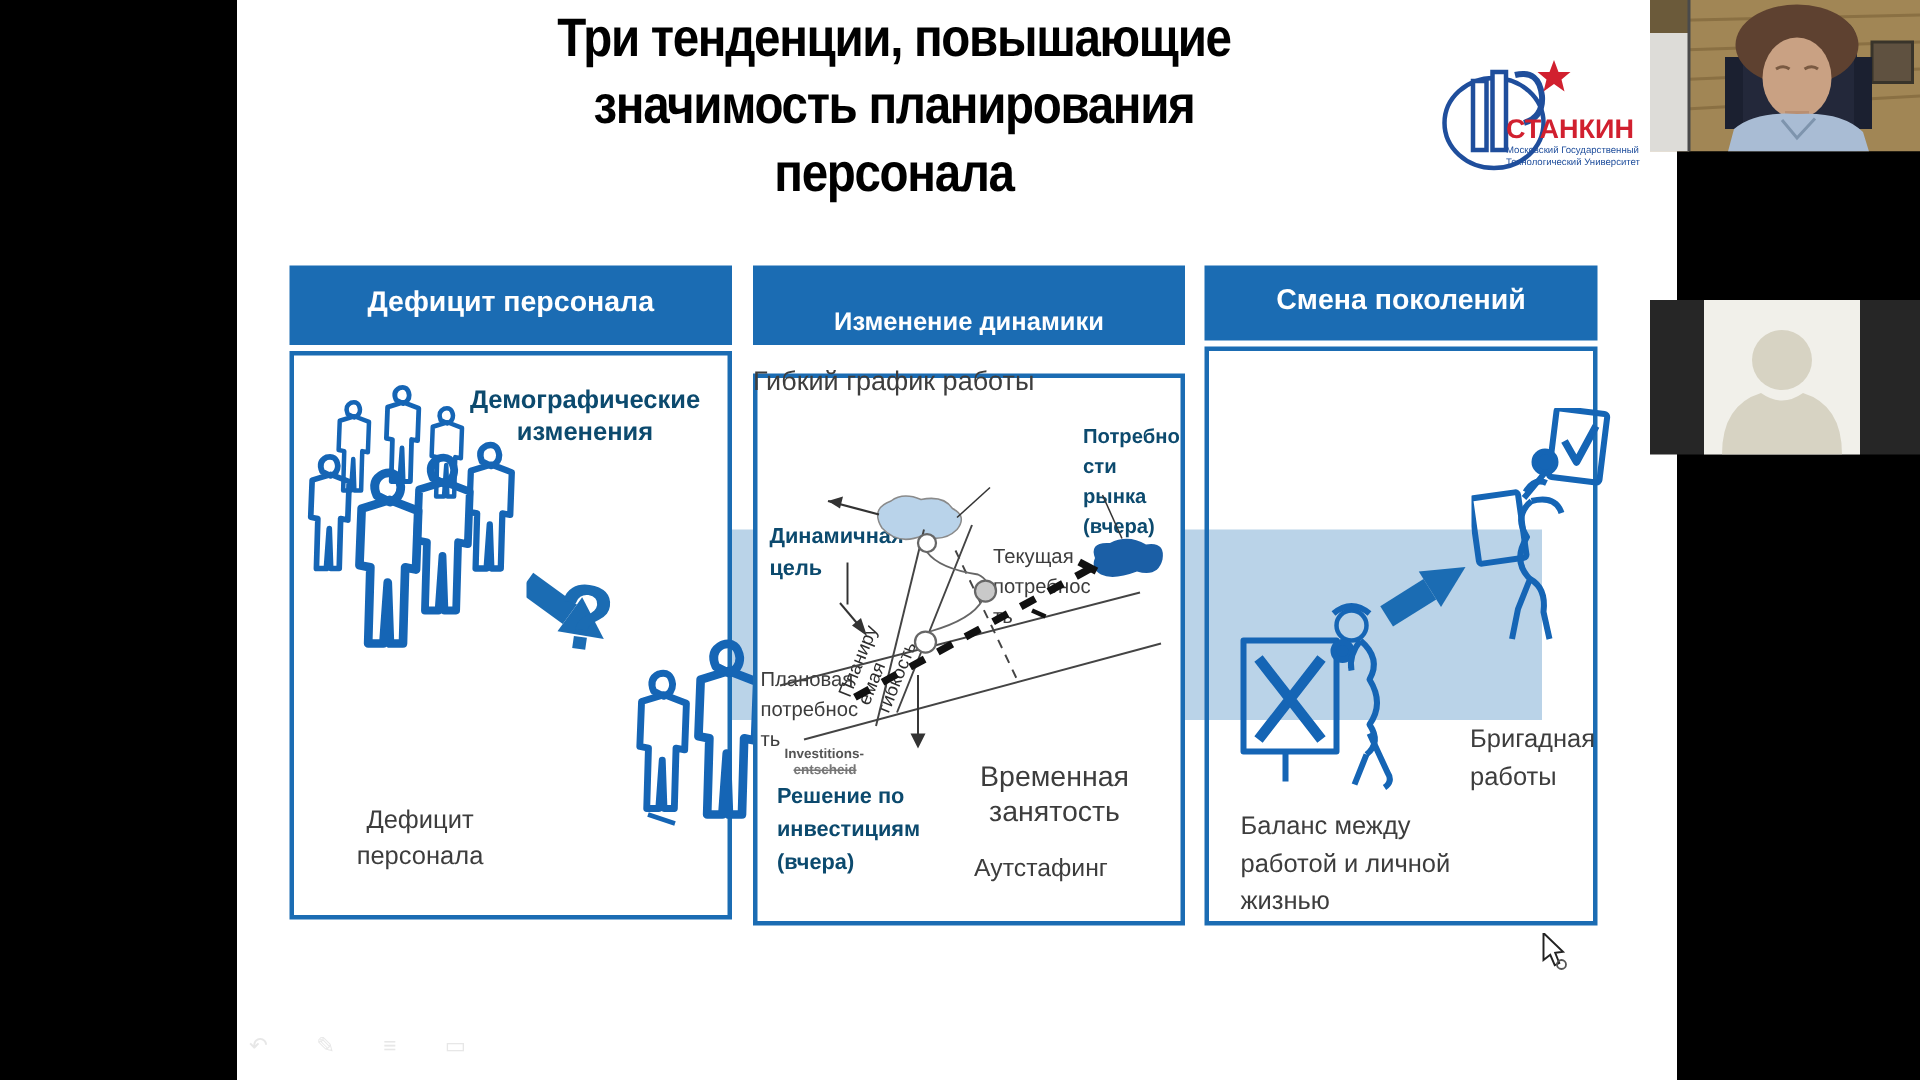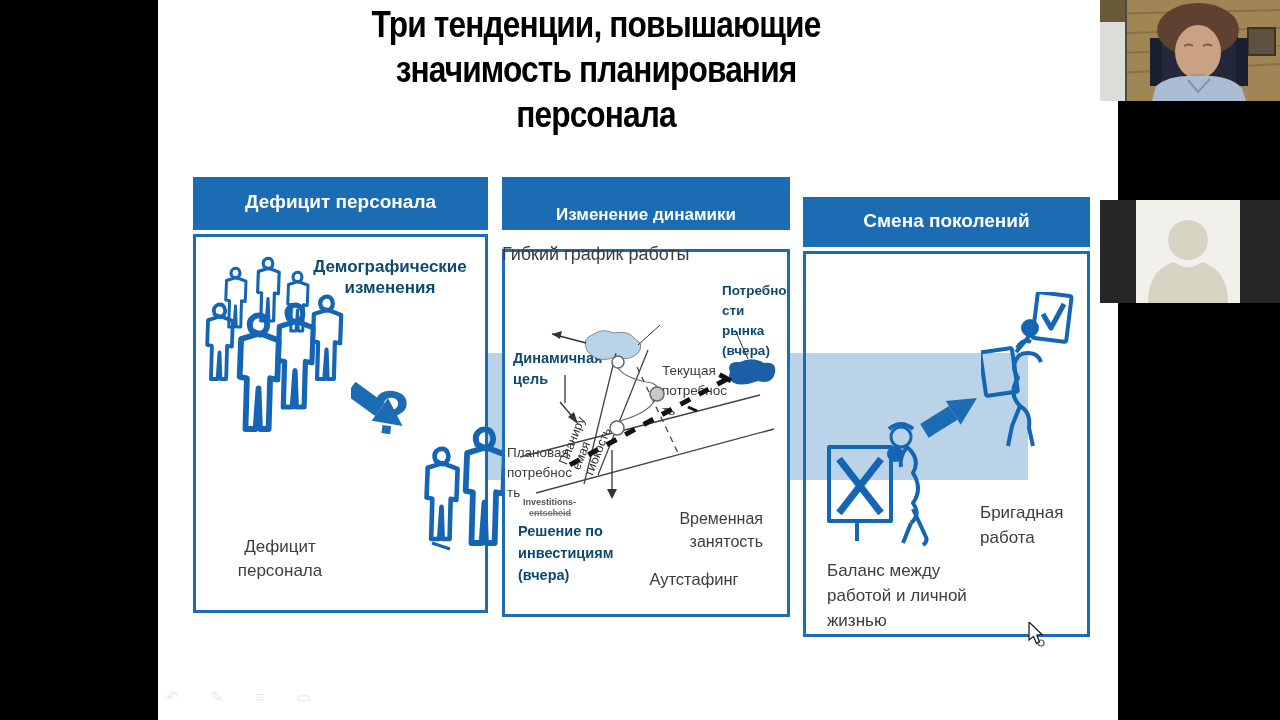--- a/index.html
+++ b/index.html
@@ -32,20 +32,32 @@
 <body>
 
 <div class="abs sidebar"></div>
 
 <div class="abs slide">
 
   <div class="abs slide-title pre">Три тенденции, повышающие
 значимость планирования
 персонала</div>
 
+  <div class="abs" style="left:800px;top:36px;width:142px;height:82px;">
+    <svg width="142" height="82" viewBox="0 0 142 82">
+      <ellipse cx="38" cy="46" rx="33" ry="30" fill="none" stroke="#1f4e9c" stroke-width="3"></ellipse>
+      <rect x="24" y="18" width="9" height="46" fill="#fff" stroke="#1f4e9c" stroke-width="3"></rect>
+      <rect x="37" y="12" width="9" height="52" fill="#fff" stroke="#1f4e9c" stroke-width="3"></rect>
+      <path d="M52,14 q16,-4 18,14 q1,14 -12,18" fill="none" stroke="#1f4e9c" stroke-width="4"></path>
+      <polygon points="78,4 81,12 89,12 83,17 85,25 78,20 71,25 73,17 67,12 75,12" fill="#d1202f"></polygon>
+      <text x="46" y="56" font-size="18" font-weight="bold" fill="#d1202f">СТАНКИН</text>
+      <text x="46" y="66" font-size="6.4" fill="#1f4e9c">Московский Государственный</text>
+      <text x="46" y="74" font-size="6.4" fill="#1f4e9c">Технологический Университет</text>
+    </svg>
+  </div>
 
   <div class="abs band"></div>
 
   <div class="abs panel" style="left:35px;top:177px;width:295px;height:436px;">
     <div class="abs panel-header pre" style="height:53px;line-height:50px;font-size:19px;">Дефицит персонала</div>
     <div class="abs panel-body" style="top:57px;"></div>
 
     <div class="abs pre bold-label" style="left:113px;top:79px;width:168px;text-align:center;font-size:17px;line-height:21px;">Демографические
 изменения</div>
 
@@ -106,21 +118,21 @@
     <div class="abs pre" style="left:58px;top:248px;font-size:12.5px;line-height:14px;color:#2e2e2e;transform:rotate(-68deg);">Планиру
 емая
 гибкость</div>
 
     <div class="abs" style="left:21px;top:320px;font-size:9px;font-weight:bold;color:#555;">Investitions-</div>
     <div class="abs" style="left:27px;top:331px;font-size:9px;font-weight:bold;color:#777;text-decoration:line-through;">entscheid</div>
 
     <div class="abs pre bold-label" style="left:16px;top:343px;font-size:14.5px;line-height:22px;">Решение по
 инвестициям
 (вчера)</div>
-    <div class="abs pre gray-text" style="left:141px;top:330px;width:120px;text-align:right;font-size:16px;line-height:23px;">Временная
+    <div class="abs pre gray-text" style="left:141px;top:330px;width:120px;text-align:center;font-size:19px;line-height:23px;">Временная
 занятость</div>
     <div class="abs gray-text" style="left:132px;top:393px;width:120px;text-align:center;font-size:16.5px;">Аутстафинг</div>
 
     <svg class="abs" style="left:0;top:140px;" width="288" height="195" viewBox="0 0 288 195">
 
       <path d="M86,35 Q78,22 92,17 Q100,11 112,16 Q127,13 133,22 Q143,27 136,36 Q127,45 113,40 Q97,47 86,35 Z" fill="#b9d3ea" stroke="#8a8a8a" stroke-width="1"></path>
       <line x1="84" y1="26" x2="50" y2="17" stroke="#333" stroke-width="1.5"></line>
       <polygon points="50,17 60,14 58,22" fill="#333"></polygon>
       <line x1="158" y1="8" x2="136" y2="28" stroke="#333" stroke-width="1"></line>
       <line x1="233" y1="13" x2="246" y2="42" stroke="#333" stroke-width="1"></line>
@@ -144,21 +156,21 @@
 
       <line x1="63" y1="58" x2="63" y2="86" stroke="#333" stroke-width="1.3"></line>
       <line x1="58" y1="85" x2="74" y2="104" stroke="#333" stroke-width="1.3"></line>
       <polygon points="76,107 66,100 72,95" fill="#333"></polygon>
       <line x1="110" y1="133" x2="110" y2="176" stroke="#333" stroke-width="1.3"></line>
       <polygon points="110,182 105,172 115,172" fill="#333"></polygon>
       <line x1="186" y1="90" x2="195" y2="94" stroke="#111" stroke-width="3"></line>
     </svg>
   </div>
 
-  <div class="abs panel" style="left:645px;top:177px;width:287px;height:440px;margin-top:20px;">
+  <div class="abs panel" style="left:645px;top:177px;width:262px;height:440px;">
     <div class="abs panel-header" style="height:50px;line-height:48px;font-size:19px;">Смена поколений</div>
     <div class="abs panel-body body-clear" style="top:54px;"></div>
 
 
     <svg class="abs" style="left:178px;top:95px;" width="102" height="158" viewBox="0 0 102 158">
       <g fill="none" stroke="#1565b5" stroke-width="4" stroke-linejoin="round">
         <rect x="54" y="2" width="34" height="46" rx="2" transform="rotate(7 71 25)"></rect>
         <path d="M62,22 L70,36 L83,12" stroke-width="5"></path>
         <rect x="2" y="58" width="32" height="44" rx="2" transform="rotate(-8 18 80)"></rect>
         <circle cx="49" cy="36" r="7" fill="#1565b5"></circle>
@@ -185,21 +197,21 @@
         <circle cx="76" cy="28" r="10" stroke-width="3"></circle>
         <path d="M64,20 Q76,10 88,20"></path>
         <circle cx="70" cy="45" r="6" fill="#1565b5"></circle>
         <path d="M82,38 Q96,50 88,64 Q98,80 88,94 Q96,106 86,114"></path>
         <path d="M86,114 L78,134 M88,100 L100,126 Q104,132 98,136"></path>
         <path d="M82,38 Q74,48 76,58"></path>
       </g>
     </svg>
 
     <div class="abs pre gray-text" style="left:177px;top:303px;font-size:17px;line-height:25px;">Бригадная
-работа</div>
+работы</div>
     <div class="abs pre gray-text" style="left:24px;top:361px;font-size:17px;line-height:25px;">Баланс между
 работой и личной
 жизнью</div>
   </div>
 
   <div class="abs ghost-icons">
     <span>↶</span>
     <span>✎</span>
     <span>≡</span>
     <span>▭</span>

